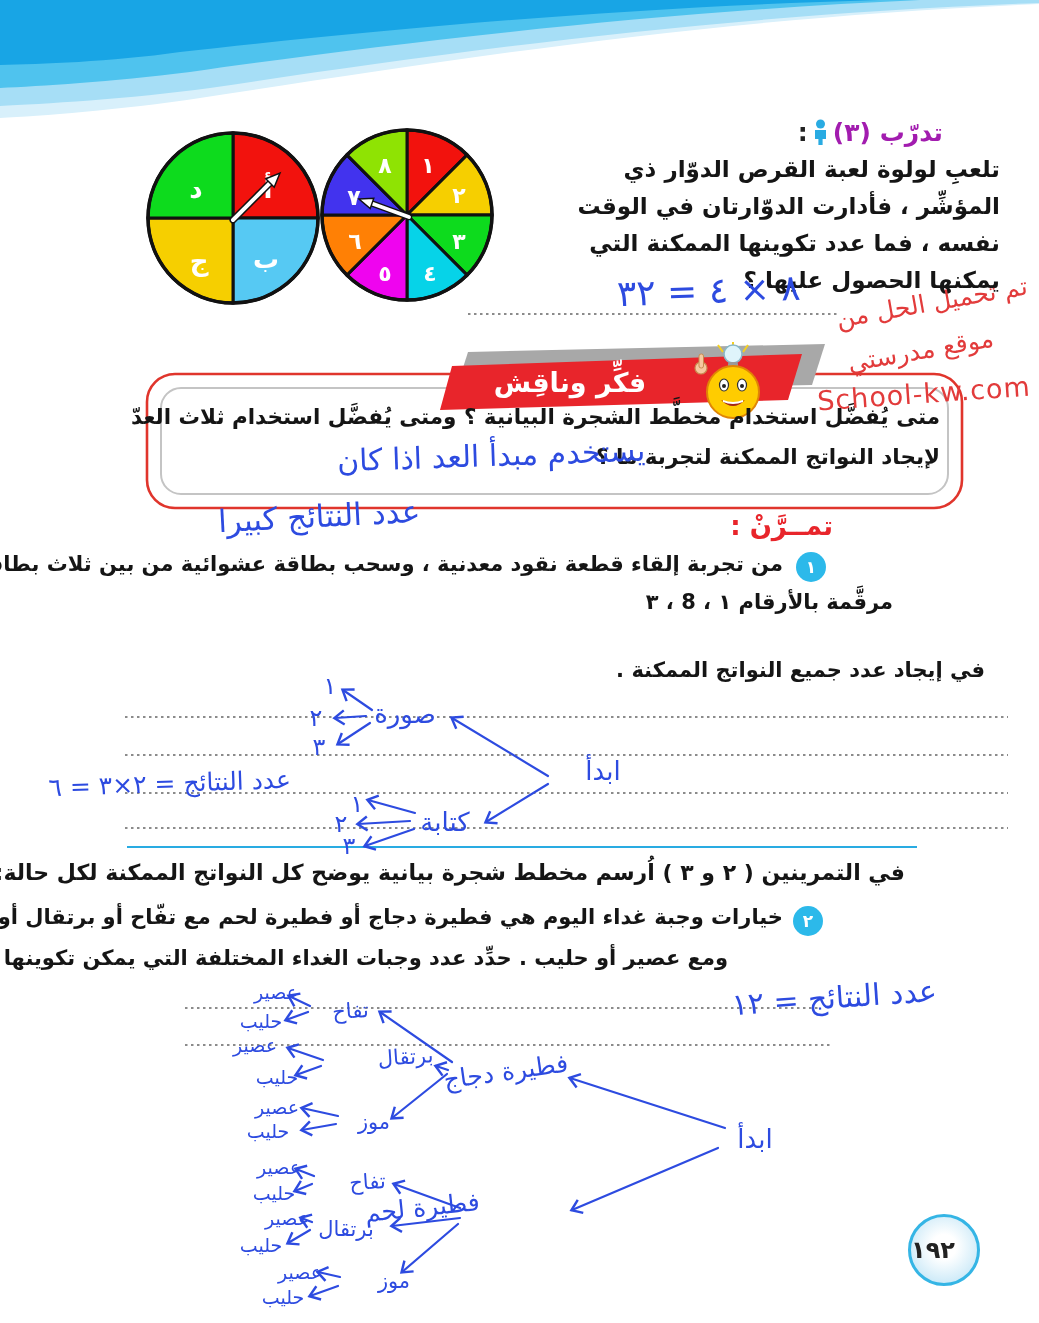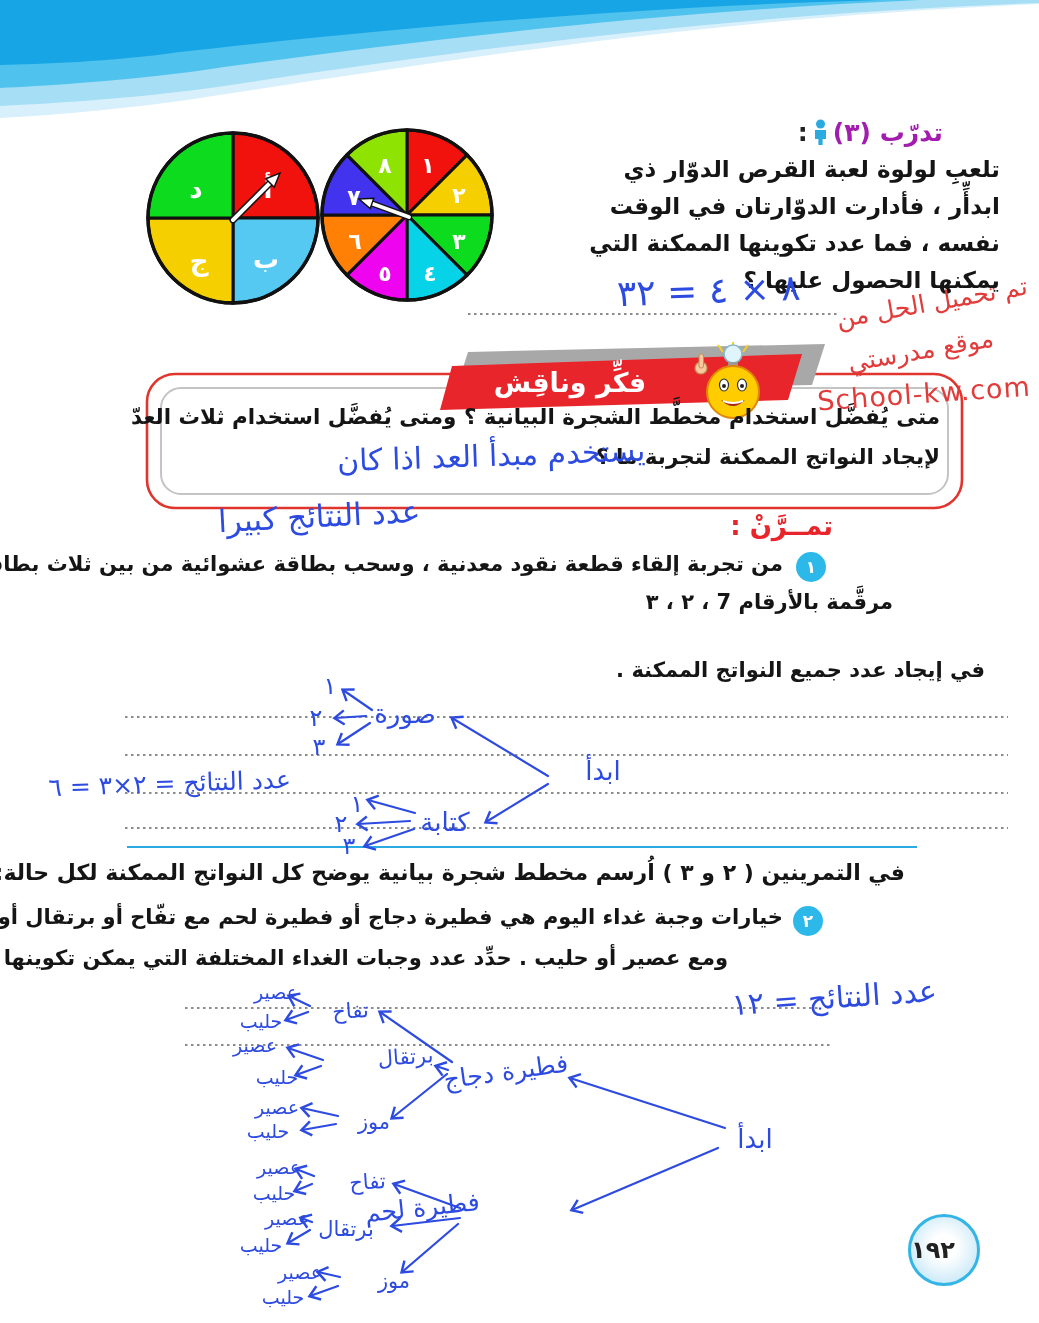--- a/index.html
+++ b/index.html
@@ -30,21 +30,21 @@
   <div class="abs" style="right:96px;top:118px;direction:rtl;display:flex;align-items:center;gap:5px;">
     <span style="color:#a21caf;font-weight:bold;font-size:25px;">تدرّب (٣)</span>
     <svg width="15" height="27">
       <circle cx="7.5" cy="5" r="4.5" fill="#29abe2"></circle>
       <path d="M2,11 h11 v9 h-3.4 v6 h-4.2 v-6 H2 z" fill="#29abe2"></path>
     </svg>
     <span style="color:#222;font-weight:bold;font-size:25px;">:</span>
   </div>
 
   <div class="abs body-text" style="right:39px;top:156px;font-size:23px;text-align:center;">تلعبِ لولوة لعبة القرص الدوّار ذي</div>
-  <div class="abs body-text" style="right:39px;top:193px;font-size:23px;">ابدأِّر ، فأدارت الدوّارتان في الوقت</div>
+  <div class="abs body-text" style="right:39px;top:193px;font-size:23px;">المؤشِّر ، فأدارت الدوّارتان في الوقت</div>
   <div class="abs body-text" style="right:39px;top:230px;font-size:23px;">نفسه ، فما عدد تكوينها الممكنة التي</div>
   <div class="abs body-text" style="right:39px;top:267px;font-size:23px;">يمكنها الحصول عليها ؟</div>
 
   <svg class="abs" style="left:143px;top:128px" width="180" height="180">
     <path d="M90,90 L90,5 A85,85 0 0 1 175,90 Z" stroke="#111" stroke-width="3" fill="#f2120d"></path>
     <path d="M90,90 L175,90 A85,85 0 0 1 90,175 Z" stroke="#111" stroke-width="3" fill="#56c9f3"></path>
     <path d="M90,90 L90,175 A85,85 0 0 1 5,90 Z" stroke="#111" stroke-width="3" fill="#f6cf00"></path>
     <path d="M90,90 L5,90 A85,85 0 0 1 90,5 Z" stroke="#111" stroke-width="3" fill="#0ddb1d"></path>
     <circle cx="90" cy="90" r="85" fill="none" stroke="#111" stroke-width="3.5"></circle>
     <text x="125" y="70" font-size="26" font-weight="bold" fill="#fff" text-anchor="middle">أ</text>
@@ -115,21 +115,21 @@
   <div class="abs hw-blue" style="right:619px;top:498px;font-size:31px;transform:rotate(-3deg);">عدد النتائج كبيرا</div>
 
   <div class="abs hw-red" style="right:10px;top:288px;transform:rotate(-10deg);">تم تحميل الحل من</div>
   <div class="abs hw-red" style="right:45px;top:336px;transform:rotate(-10deg);">موقع مدرستي</div>
   <div class="abs hw-red" style="right:8px;top:378px;direction:ltr;font-size:27px;letter-spacing:1px;transform:rotate(-4deg);">School-kw.com</div>
 
   <div class="abs sec-head" style="right:206px;top:511px;font-size:26px;">تمــرَّنْ :</div>
 
   <div class="abs bullet" style="left:796px;top:552px;">١</div>
   <div class="abs body-text" style="right:256px;top:552px;">من تجربة إلقاء قطعة نقود معدنية ، وسحب بطاقة عشوائية من بين ثلاث بطاقات</div>
-  <div class="abs body-text" style="right:146px;top:590px;">مرقَّمة بالأرقام 7 ، ٢ ، ٣</div>
+  <div class="abs body-text" style="right:146px;top:590px;">مرقَّمة بالأرقام ١ ، 8 ، ٣</div>
   <div class="abs body-text" style="right:54px;top:658px;">في إيجاد عدد جميع النواتج الممكنة .</div>
 
   <div class="abs body-text" style="right:134px;top:860px;font-size:22px;">في التمرينين ( ٢ و ٣ ) اُرسم مخطط شجرة بيانية يوضح كل النواتج الممكنة لكل حالة:</div>
 
   <div class="abs bullet" style="left:793px;top:906px;">٢</div>
   <div class="abs body-text" style="right:256px;top:905px;">خيارات وجبة غداء اليوم هي فطيرة دجاج أو فطيرة لحم مع تفّاح أو برتقال أو موز</div>
   <div class="abs body-text" style="right:311px;top:946px;">ومع عصير أو حليب . حدِّد عدد وجبات الغداء المختلفة التي يمكن تكوينها .</div>
 
   <svg class="abs" style="left:0;top:0" width="1039" height="1323">
     <defs>

